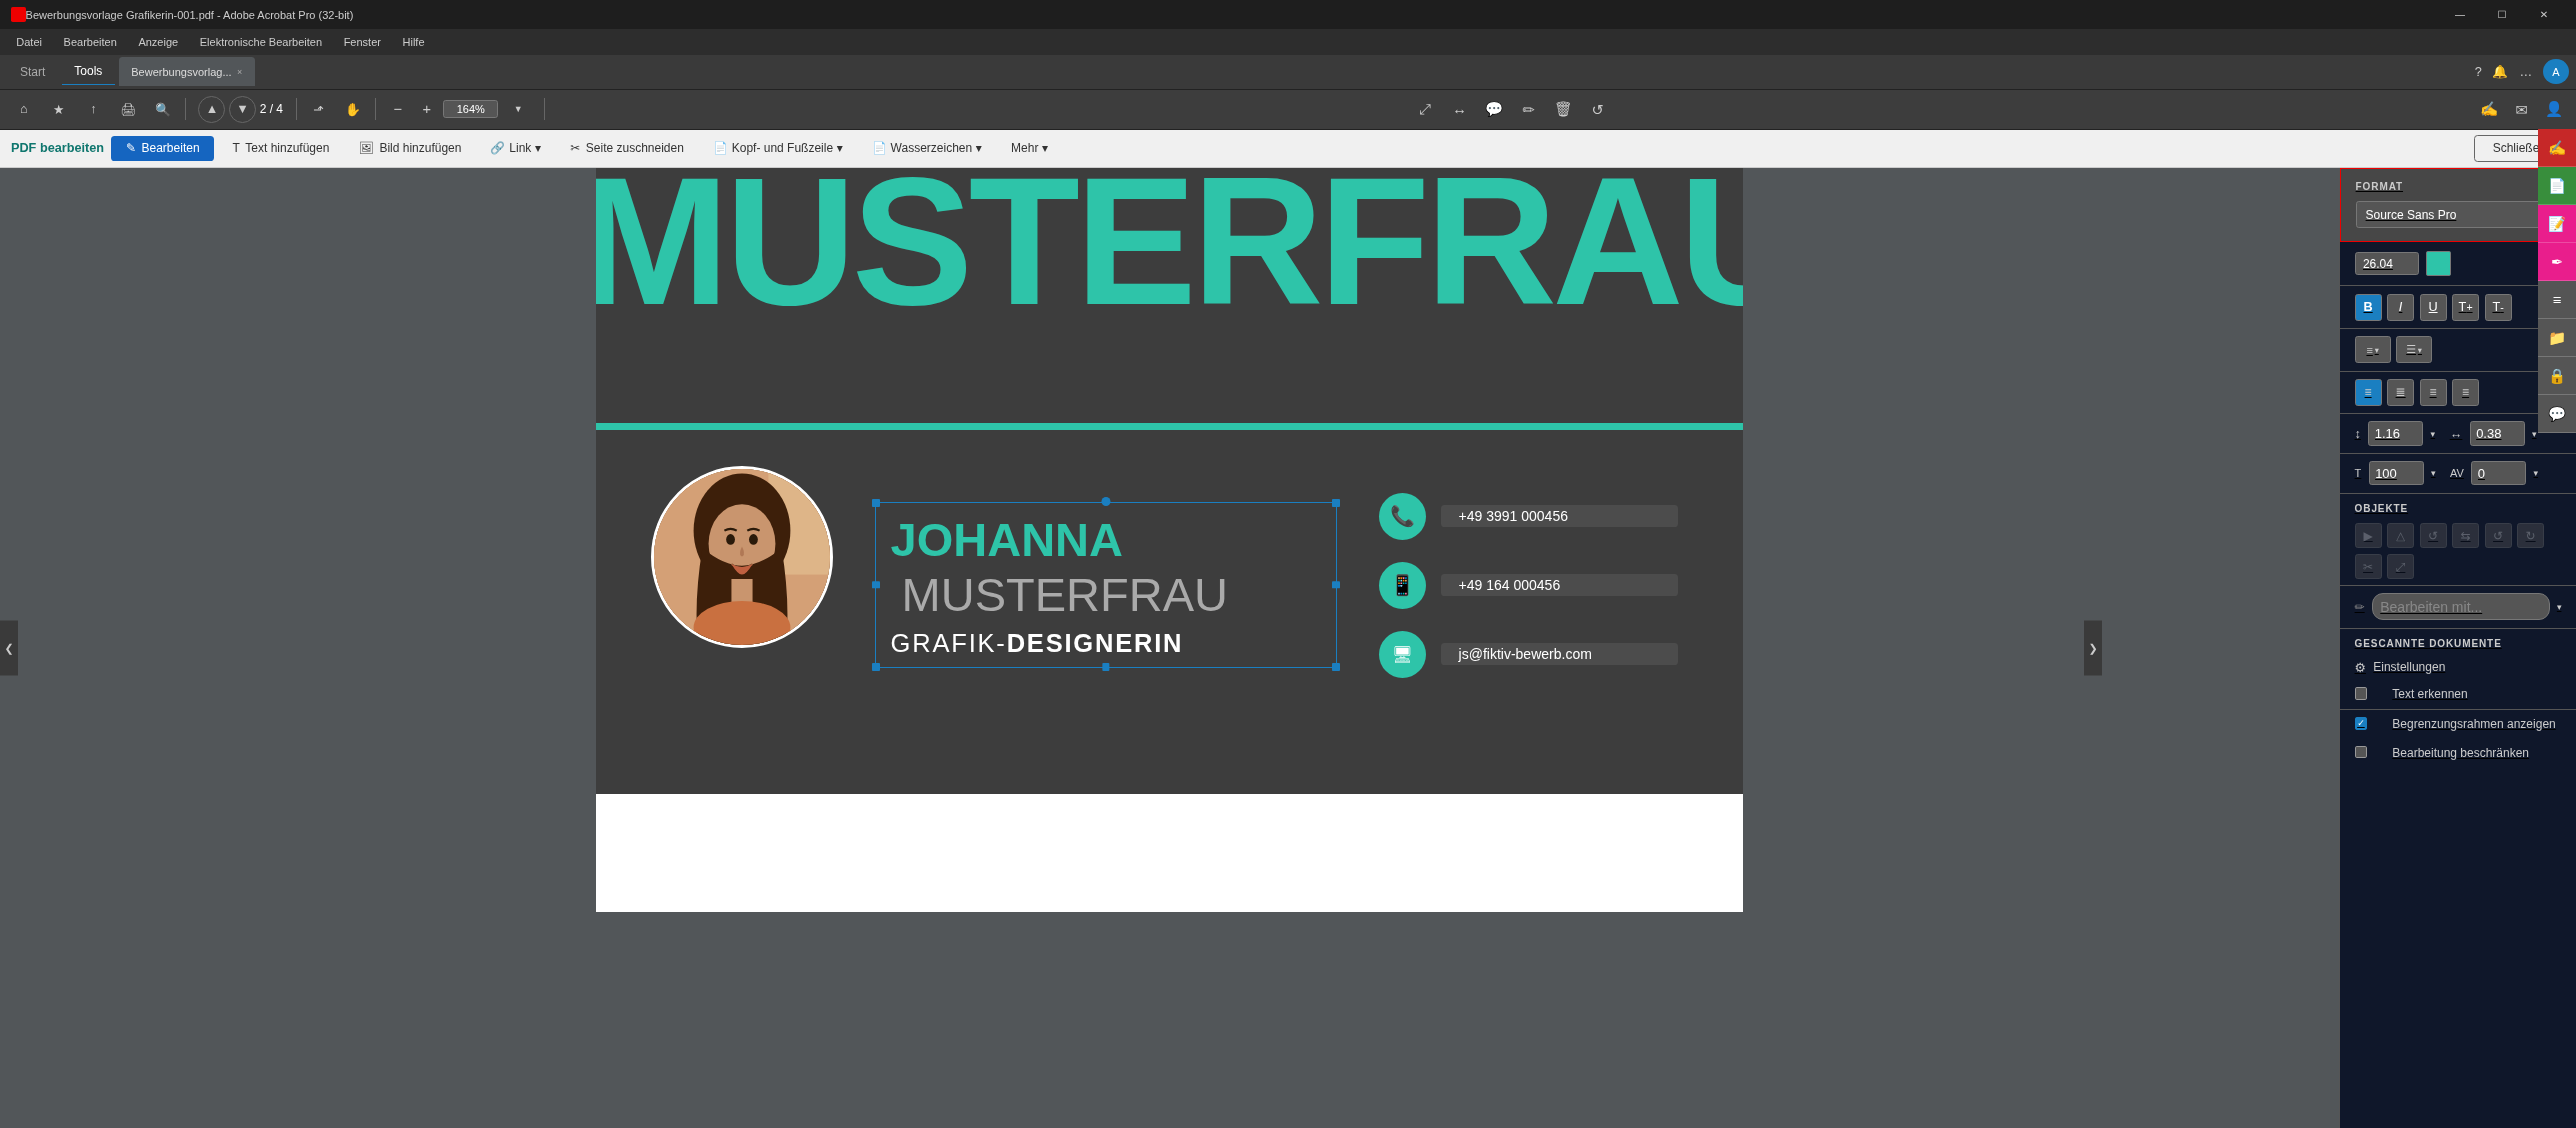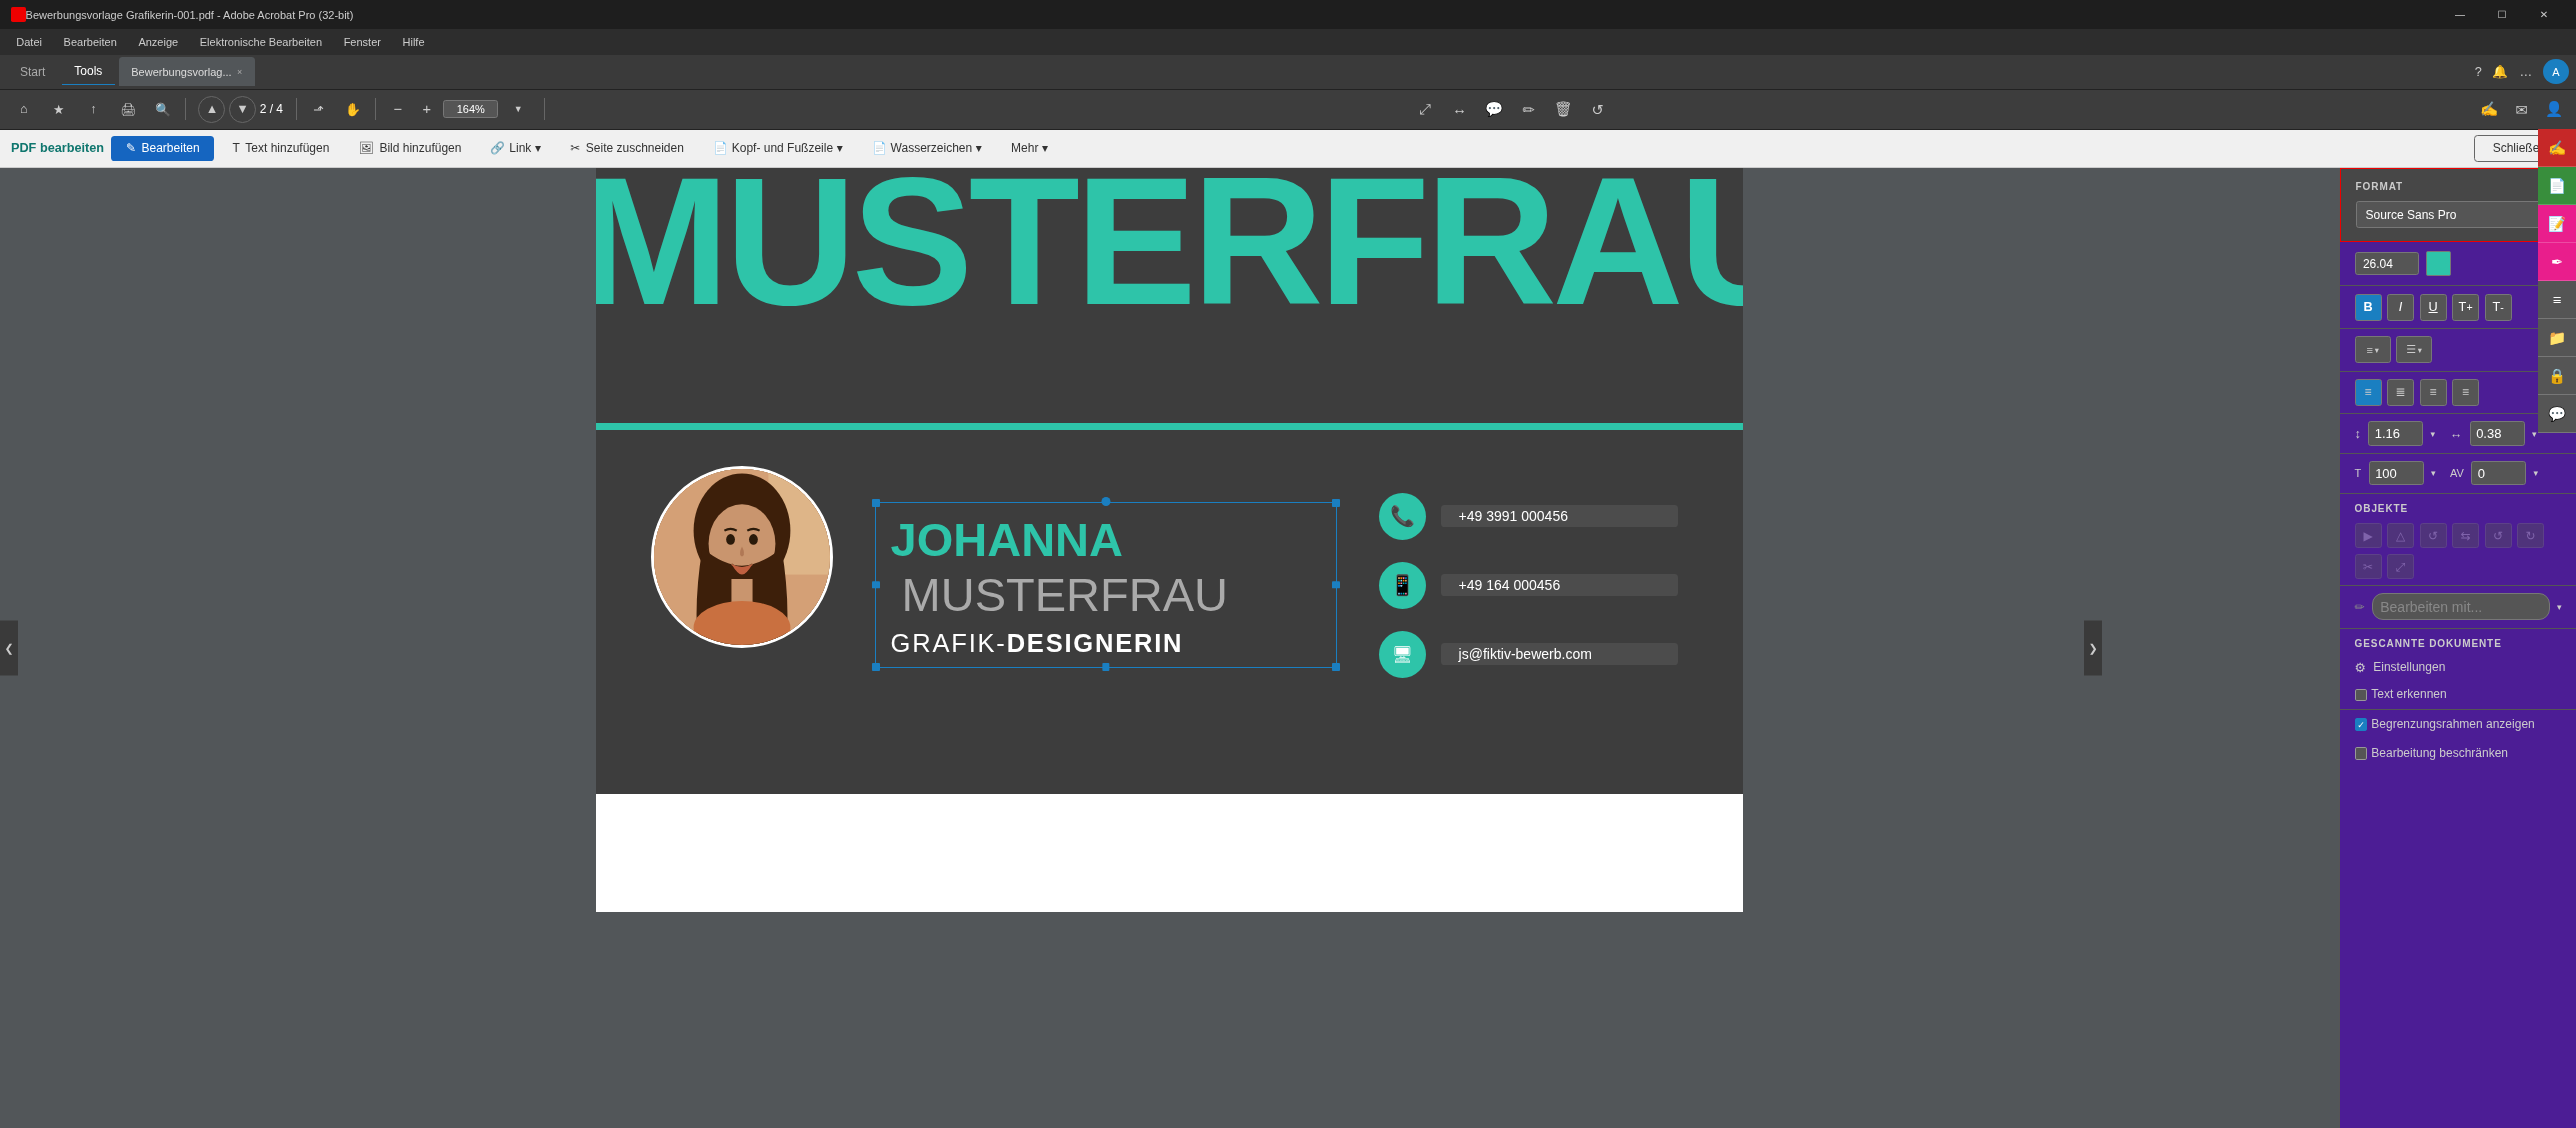--- a/index.html
+++ b/index.html
@@ -311,26 +311,27 @@
       color: #fff;
       font-size: 14px;
       padding: 3px 18px;
       border-radius: 3.6px;
       min-width: 237px;
     }
 
     
     .right-panel {
       width: 237px;
-      background: #4c1d95;
+      background: #0f172a;
       border-left: 0.9px solid #555;
       display: flex;
       flex-direction: column;
       overflow-y: auto;
       flex-shrink: 0;
+      text-decoration: underline;
     }
 
     
     .format-section {
       background: #474747;
       padding: 12.7px 14.6px;
       border: 1.8px solid #e00;
     }
     .format-label {
       color: #ccc;
@@ -534,22 +535,22 @@
       padding: 5.5px 14.6px;
       color: #ccc;
       font-size: 12px;
       cursor: pointer;
     }
     .gear-icon { font-size: 12.7px; }
 
     
     .checkbox-row {
       display: flex;
-      align-items: flex-end;
-      gap: 4px;
+      align-items: flex-start;
+      gap: 25px;
       padding: 7.3px 14.6px;
       color: #ccc;
       font-size: 12px;
     }
     .cb {
       width: 12.7px; height: 12.7px;
       border: 0.9px solid #999;
       border-radius: 1.8px;
       background: #555;
       cursor: pointer;

